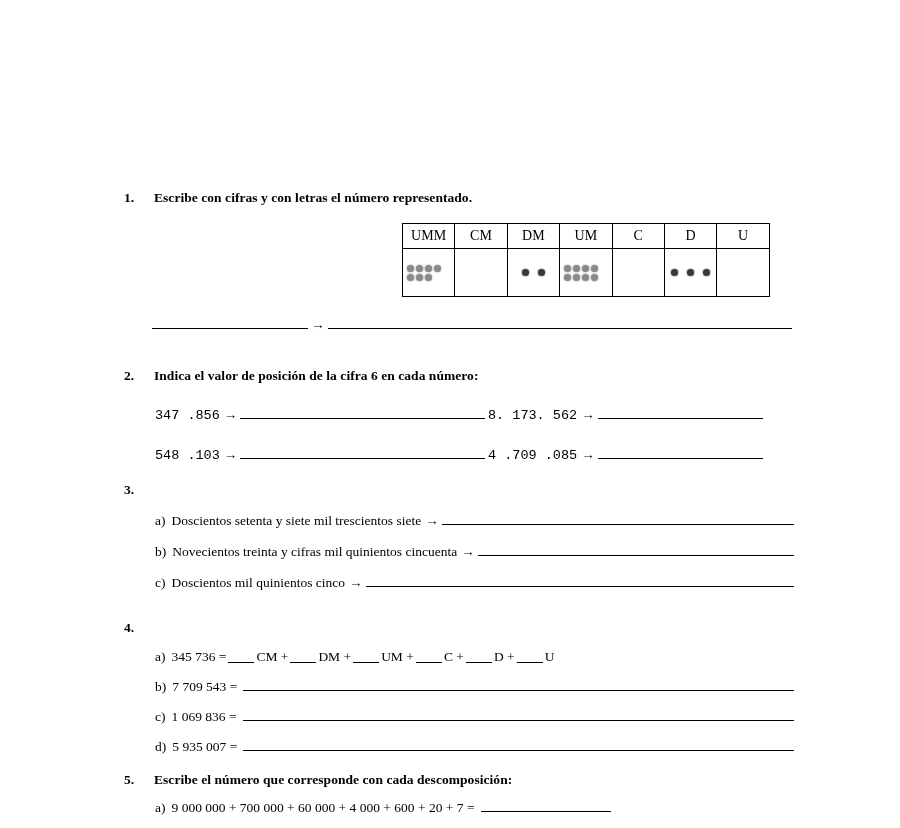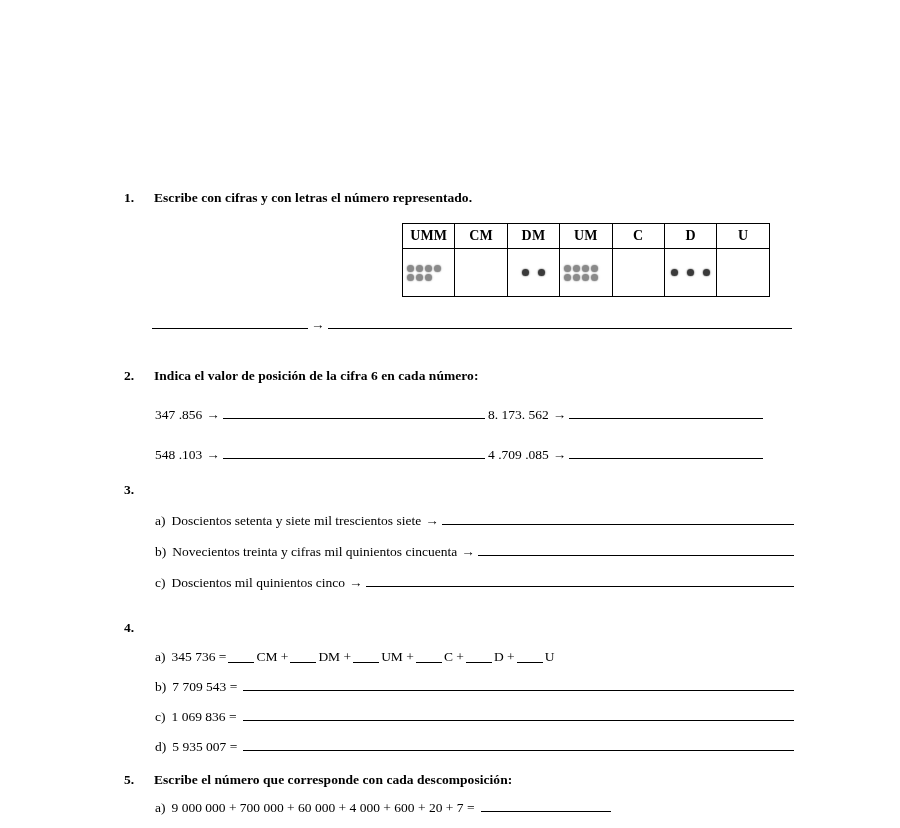--- a/index.html
+++ b/index.html
@@ -85,21 +85,21 @@
     border: 1.4px solid #000;
   }
   .place-table td, .place-table th {
     border: 1.4px solid #000;
     padding: 0;
     width: 52.4px;
     box-sizing: border-box;
   }
   .place-table th {
     height: 25px;
-    font-weight: bold;
+    font-weight: normal;
     font-size: 14px;
     text-align: center;
     vertical-align: middle;
     letter-spacing: 0.2px;
     margin-left: 40px;
   }
   .place-table td {
     height: 47px;
     vertical-align: middle;
   }
@@ -164,21 +164,21 @@
   .two-col {
     position: relative;
     margin-top: 14px;
   }
   .num-row {
     position: absolute;
     display: flex;
     align-items: baseline;
     font-size: 13.5px;
   }
-  .num-row .num-label { flex: 0 0 auto; white-space: nowrap; }
+  .num-row .num-label { flex: 0 0 auto; white-space: nowrap; font-family: Liberation Mono, monospace; }
 
   
   #ex3 { top: 482px; }
   #ex3 .sub-item { margin-top: 14px; }
 
   
   #ex4 { top: 620px; }
   #ex4 .sub-item { margin-top: 13px; }
   .blank-short {
     display: inline-block;

